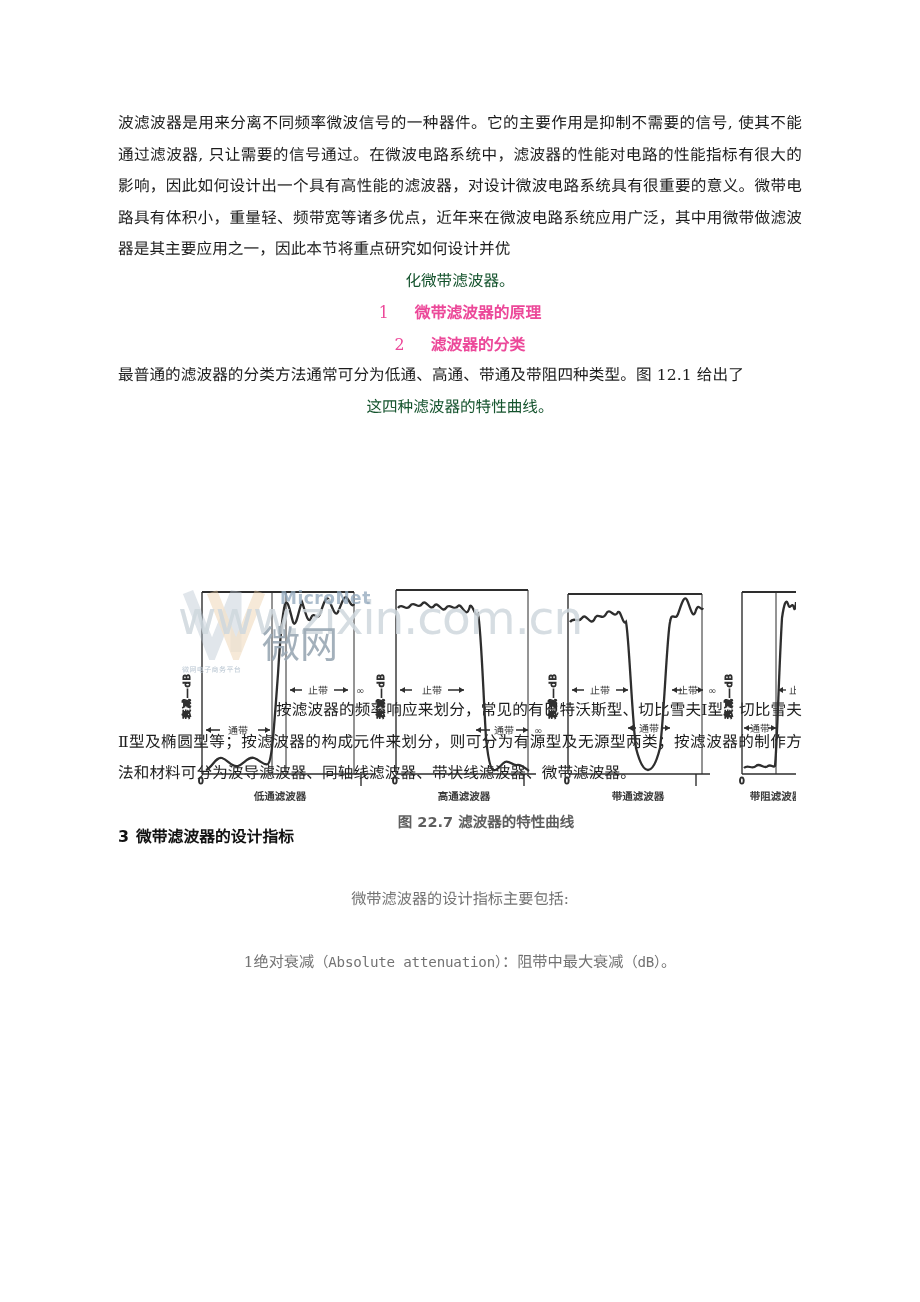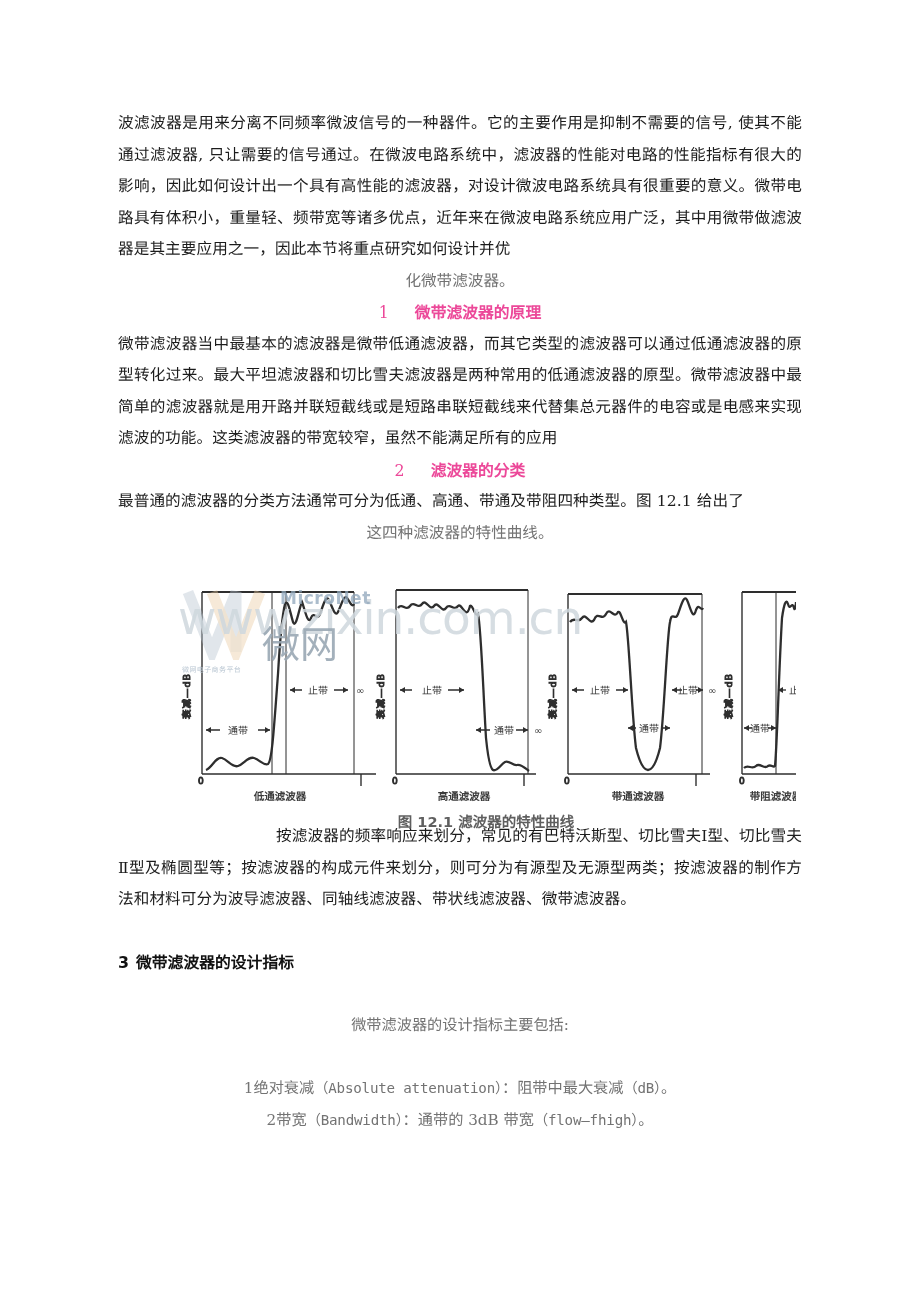--- a/index.html
+++ b/index.html
@@ -40,21 +40,21 @@
     text-justify: inter-ideograph;
     margin: 0;
     color: #1c1c1c;
     letter-spacing: 0.1px;
   }
   .para-tail {
     font-size: 15.6px;
     line-height: 31.5px;
     text-align: center;
     margin: 0;
-    color: #737373;
+    color: #14532d;
   }
 
   
   .heading-center {
     font-size: 15.8px;
     line-height: 31.5px;
     font-weight: bold;
     text-align: center;
     margin: 0;
     color: #ec4899;
@@ -201,21 +201,20 @@
 
   <div class="content">
 
     <p class="para">波滤波器是用来分离不同频率微波信号的一种器件。它的主要作用是抑制不需要的信号, 使其不能通过滤波器, 只让需要的信号通过。在微波电路系统中，滤波器的性能对电路的性能指标有很大的影响，因此如何设计出一个具有高性能的滤波器，对设计微波电路系统具有很重要的意义。微带电路具有体积小，重量轻、频带宽等诸多优点，近年来在微波电路系统应用广泛，其中用微带做滤波器是其主要应用之一，因此本节将重点研究如何设计并优</p>
     <p class="para-tail">化微带滤波器。</p>
 
     <p class="heading-center">
       <span class="hnum">1</span><span>微带滤波器的原理</span>
     </p>
 
-    <p class="para">微带滤波器当中最基本的滤波器是微带低通滤波器，而其它类型的滤波器可以通过低通滤波器的原型转化过来。最大平坦滤波器和切比雪夫滤波器是两种常用的低通滤波器的原型。微带滤波器中最简单的滤波器就是用开路并联短截线或是短路串联短截线来代替集总元器件的电容或是电感来实现滤波的功能。这类滤波器的带宽较窄，虽然不能满足所有的应用</p>
 
     <p class="heading-center">
       <span class="hnum">2</span><span>滤波器的分类</span>
     </p>
 
     <p class="para">最普通的滤波器的分类方法通常可分为低通、高通、带通及带阻四种类型。图 12.1 给出了</p>
     <p class="para-tail">这四种滤波器的特性曲线。</p>
 
     <div style="height:272px;"></div>
 
@@ -228,21 +227,20 @@
     </p>
 
     <div class="blank-line"></div>
 
     <p class="spec-line">微带滤波器的设计指标主要包括:</p>
 
     <div class="blank-line"></div>
 
     <p class="spec-line"><span>1</span><span>绝对衰减</span><span class="mono">（Absolute attenuation）</span><span>：阻带中最大衰减</span><span class="mono">（dB）</span><span>。</span></p>
 
-    <p class="spec-line"><span>2</span><span>带宽</span><span class="mono">（Bandwidth）</span><span>：通带的 3dB 带宽</span><span class="mono">（flow—fhigh）</span><span>。</span></p>
 
   </div>
 
   <div class="figure-wrap">
 
     <div class="figure-plots">
 
       <div class="watermark">
         <svg class="wm-logo" viewBox="0 0 128 74">
           <path d="M6 6 L30 66 L54 6 L54 66" fill="none" stroke="#b6c3cf" stroke-width="11" opacity="0.75"></path>
@@ -395,16 +393,16 @@
               <path d="M602 112 l5 -3 l0 6 z" fill="#2e2e2e" stroke="none"></path>
               <text class="inner-label" x="613" y="116" font-size="10" fill="#2e2e2e" stroke="none">止带</text>
             </g>
             <text class="plot-name" x="600" y="222" font-size="10.5" text-anchor="middle" fill="#2e2e2e" stroke="none" font-weight="bold">带阻滤波器</text>
           </g>
 
         </g>
       </svg>
     </div>
 
-    <div class="fig-caption">图 12.1 滤波器的特性曲线</div>
+    <div class="fig-caption">图 22.7 滤波器的特性曲线</div>
   </div>
 
 </div>
 
 </body></html>

